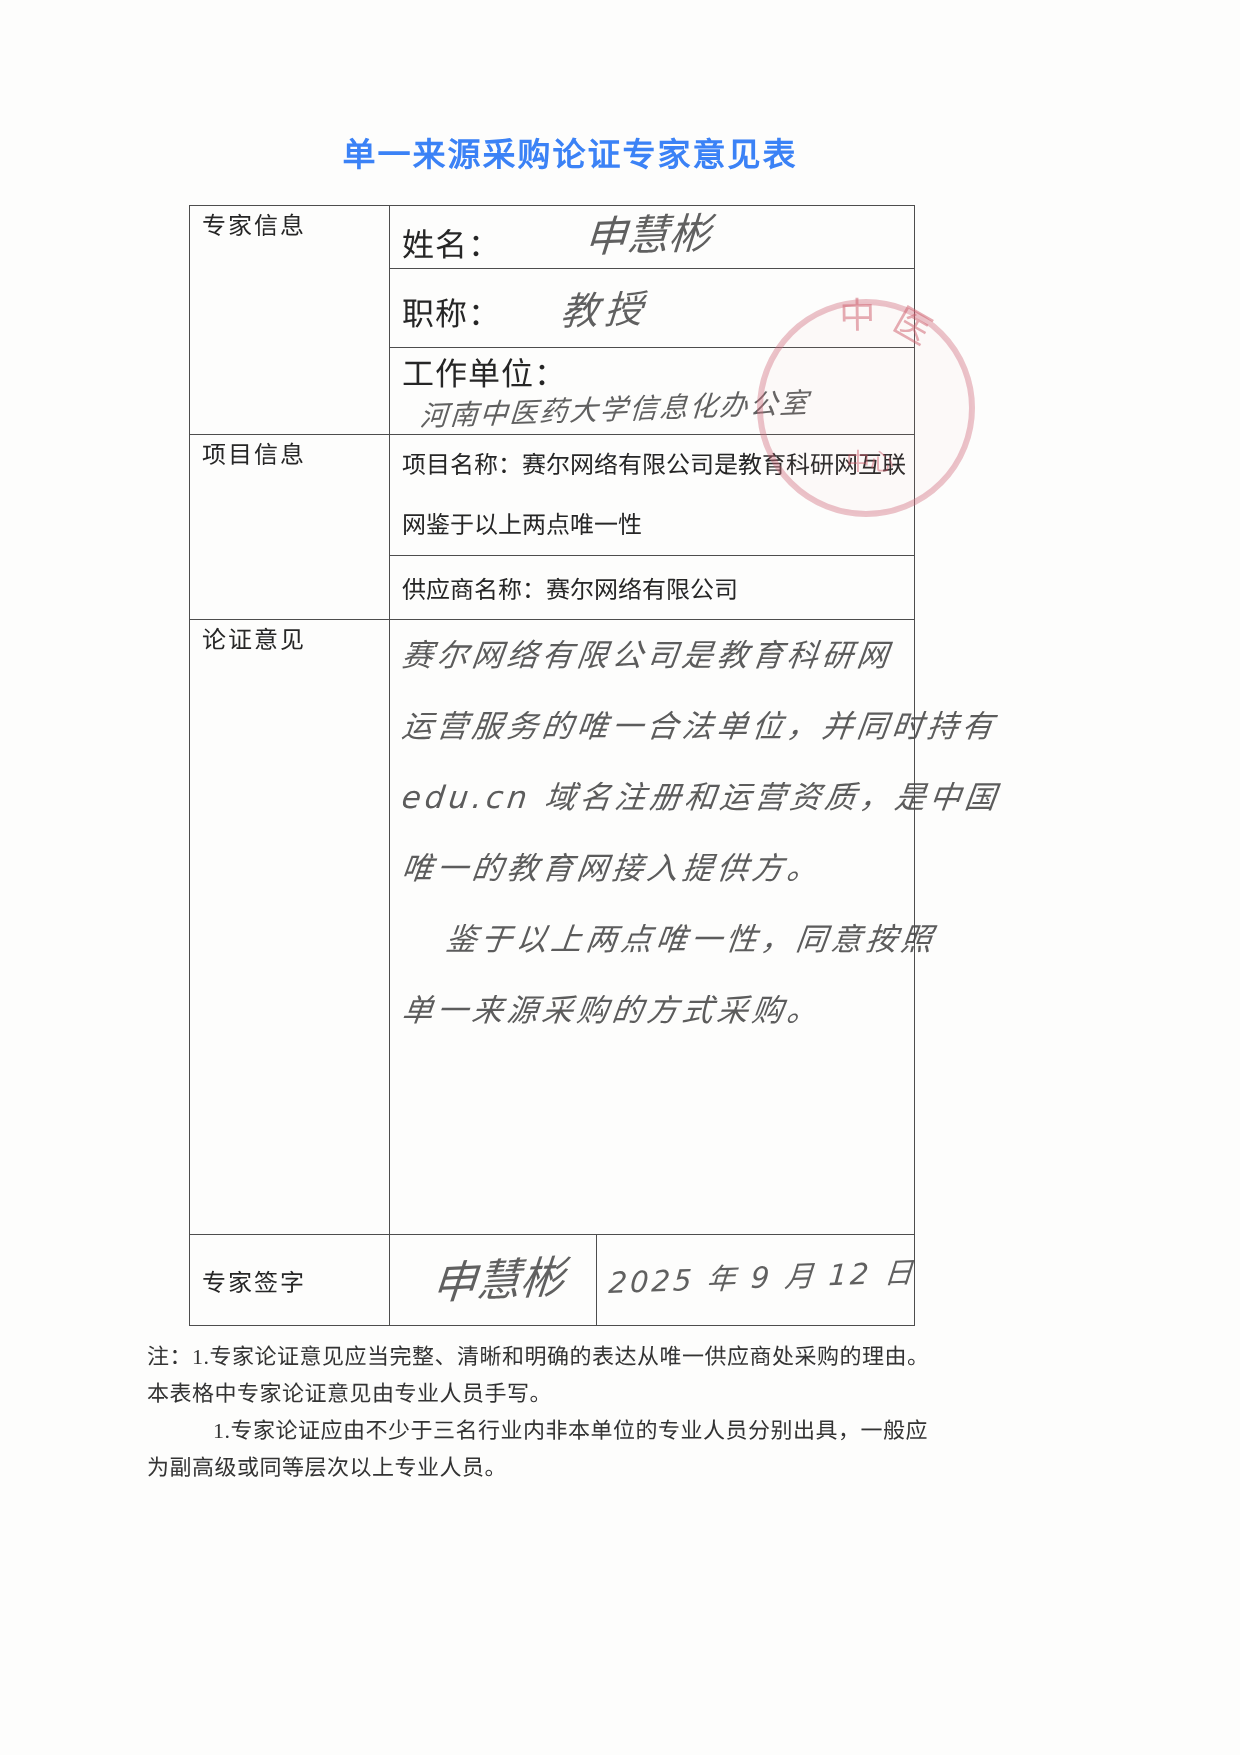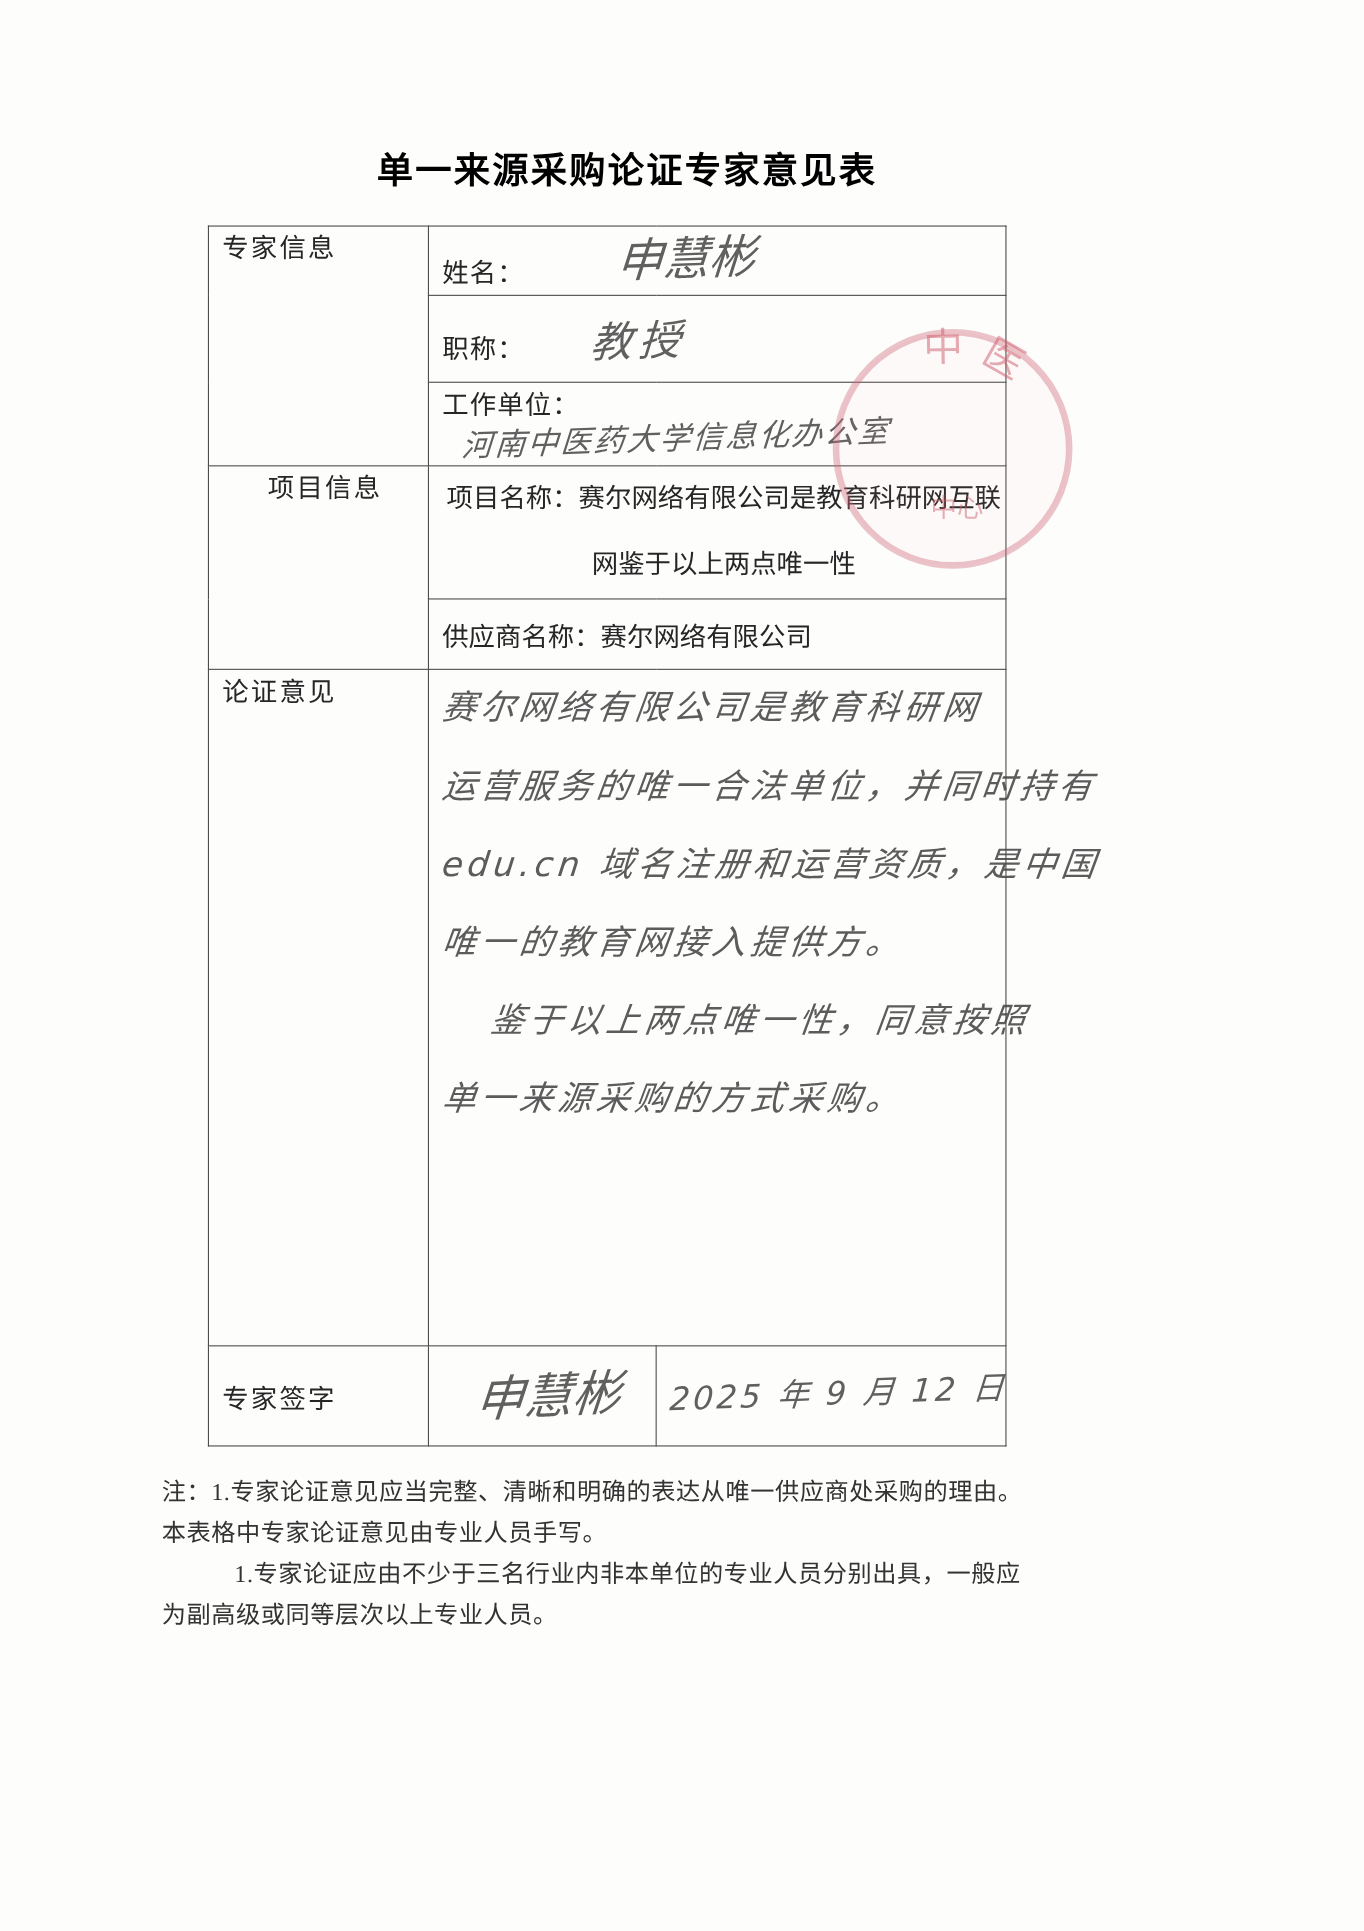--- a/index.html
+++ b/index.html
@@ -8,50 +8,50 @@
     background:#fdfdfc;
     font-family:"Liberation Serif", serif;
     color:#262626;
   }
   .page{position:absolute;inset:0;overflow:hidden;}
 
   
   .title{
     position:absolute;top:128px;left:0;width:1140px;
     text-align:center;margin:0;
-    font-size:33px;font-weight:700;letter-spacing:2px;color:#000000;
+    font-size:33px;font-weight:700;letter-spacing:2px;color:#3b82f6;
   }
 
   
   table.form{
     position:absolute;left:189px;top:205px;
     width:725px;border-collapse:collapse;table-layout:fixed;
   }
   table.form td{
     border:1px solid #4d4d4d;
     padding:0 0 0 12px;
     font-size:24px;
     overflow:visible;
     background:transparent;
   }
   td.lbl{width:200px;vertical-align:top;padding-top:16px;letter-spacing:2px;}
   td.cell{vertical-align:middle;}
   tr.r-name td{height:62px;}
   tr.r-title td{height:78px;}
   tr.r-unit td{height:64px;}
-  tr.r-project td{height:120px;text-align:center;}
+  tr.r-project td{height:120px;}
   tr.r-supplier td{height:63px;}
   tr.r-opinion td{height:614px;}
   tr.r-sign td{height:90px;}
   td.project-cell{vertical-align:middle;line-height:60px;padding-right:18px;}
   td.opinion-cell{vertical-align:top;padding-top:26px;padding-left:16px;}
   td.sign-cell{vertical-align:middle;text-align:center;padding-left:0;}
   td.date-cell{vertical-align:middle;text-align:center;padding-left:0;}
 
-  .field-label{font-size:24px;letter-spacing:1px;}
+  .field-label{font-size:32px;letter-spacing:1px;}
 
   
   .hand{
     display:inline-block;
     font-family:"DejaVu Sans", sans-serif;
     font-style:italic;
     color:#4b4b4b;
     transform:rotate(-2deg) skewX(-6deg);
     transform-origin:left center;
     opacity:.88;

